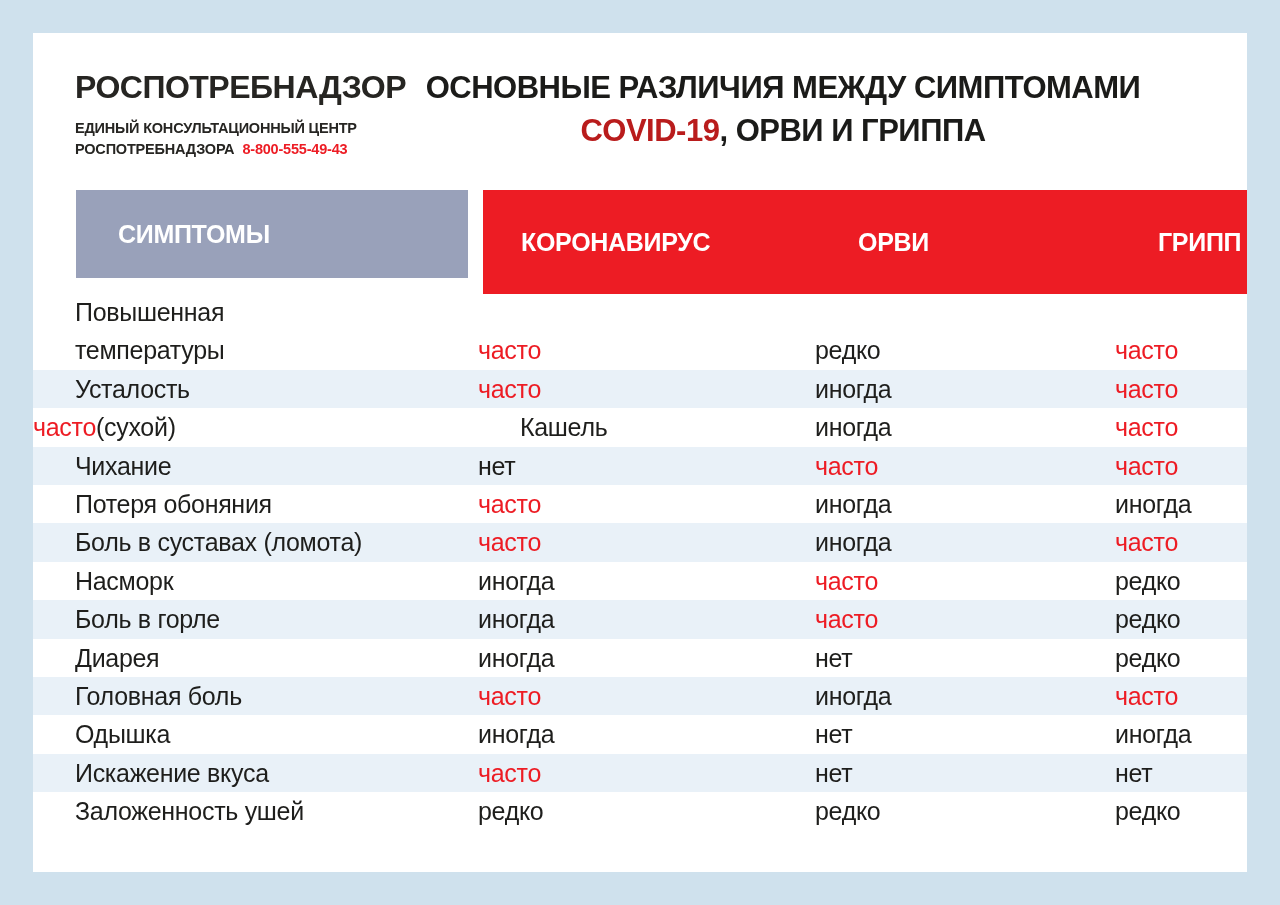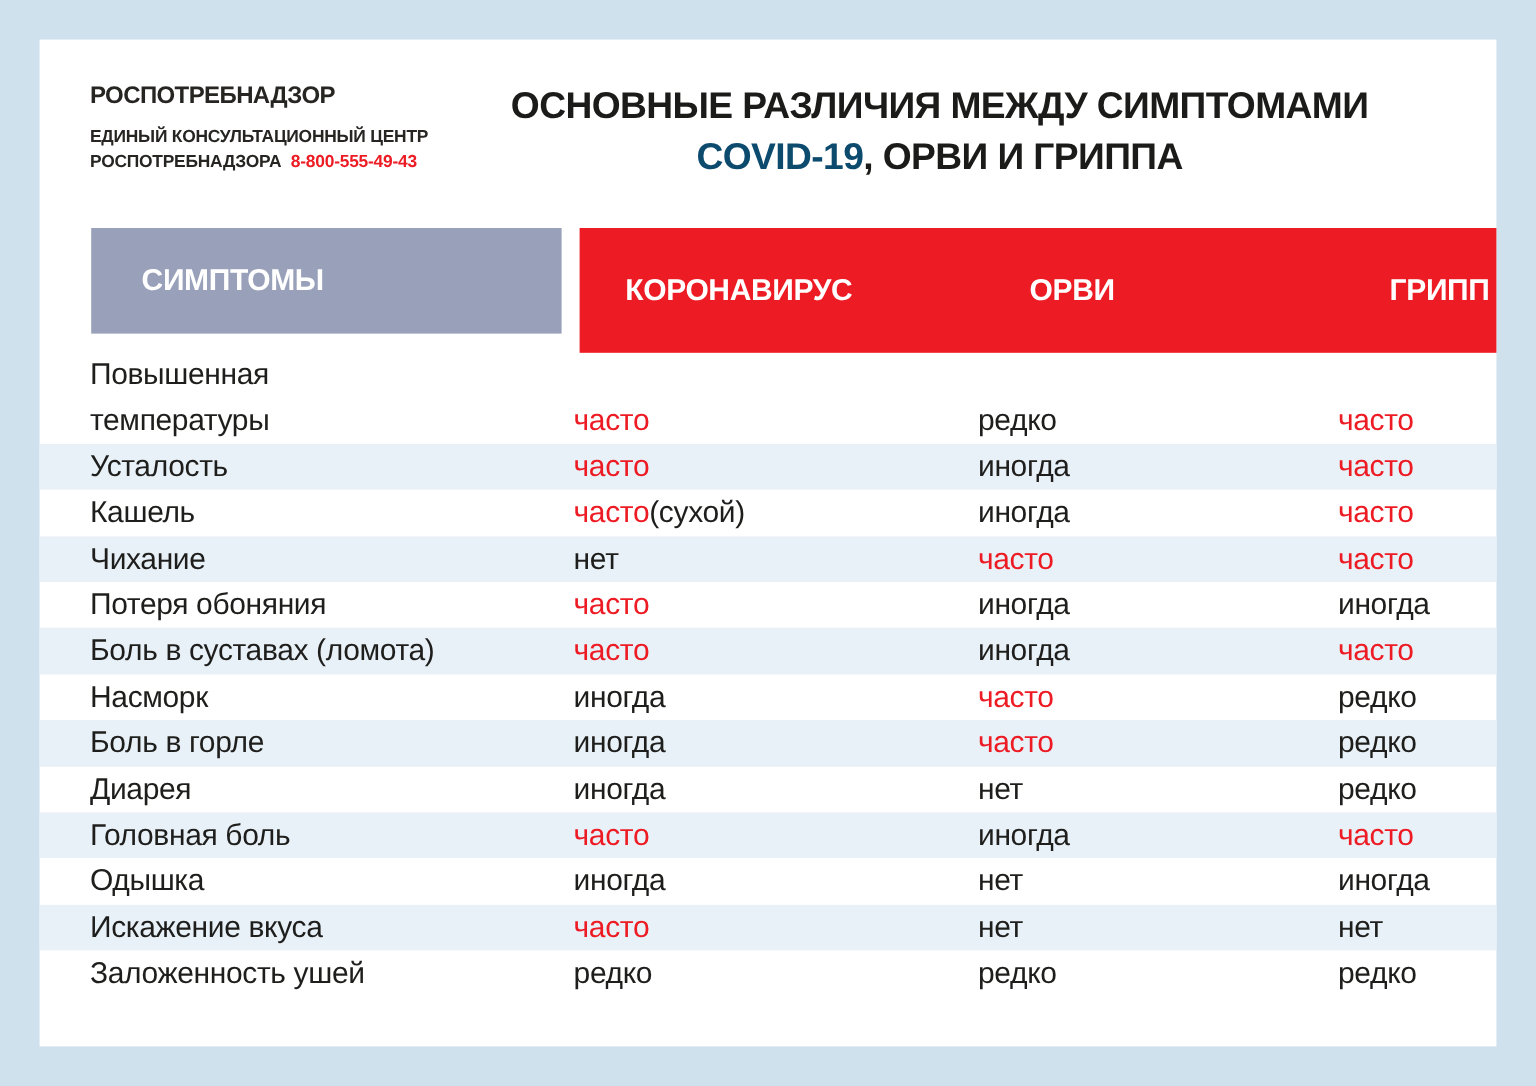--- a/index.html
+++ b/index.html
@@ -10,30 +10,30 @@
     color:#1e1e1c;
     -webkit-font-smoothing:antialiased;
   }
   .card {
     position:absolute; left:33px; top:33px;
     width:1214px; height:839px;
     background:#ffffff;
   }
   
   .logo { position:absolute; left:42px; top:36px; letter-spacing:-0.5px; }
-  .logo-name { font-size:20px; font-weight:700; color:#262522; margin-bottom:12px; }
+  .logo-name { font-size:32px; font-weight:700; color:#262522; margin-bottom:12px; }
   .logo-sub { font-size:14.5px; font-weight:700; color:#262522; line-height:21px; letter-spacing:-0.2px; }
   .logo-phone { color:#ed1c24; margin-left:8px; }
   
   .title {
     position:absolute; left:360px; top:33px; width:780px;
     text-align:center; font-size:31px; font-weight:800;
     line-height:43px; letter-spacing:-0.5px; color:#1b1b19;
   }
-  .title .red { color:#0c4a6e; }
+  .title .red { color:#b91c1c; }
   
   .thead {
     position:absolute; left:0; top:157px; width:1214px; height:88px;
     display:flex;
     padding-left:43px;
   }
   .th-sym {
     width:392px; height:88px; background:#99a1ba;
     display:flex; align-items:center; padding-left:42px;
   }
@@ -98,22 +98,22 @@
   </div>
 
   <div class="trow">
     <div class="cell sym">Усталость</div>
     <div class="cell"><span data-tone="red">часто</span><span class="suffix"></span></div>
     <div class="cell"><span data-tone="dark">иногда</span></div>
     <div class="cell"><span data-tone="red">часто</span></div>
   </div>
 
   <div class="trow">
+    <div class="cell"><span data-tone="red">часто</span><span class="suffix">(сухой)</span></div>
     <div class="cell sym">Кашель</div>
-    <div class="cell"><span data-tone="red">часто</span><span class="suffix">(сухой)</span></div>
     <div class="cell"><span data-tone="dark">иногда</span></div>
     <div class="cell"><span data-tone="red">часто</span></div>
   </div>
 
   <div class="trow">
     <div class="cell sym">Чихание</div>
     <div class="cell"><span data-tone="dark">нет</span><span class="suffix"></span></div>
     <div class="cell"><span data-tone="red">часто</span></div>
     <div class="cell"><span data-tone="red">часто</span></div>
   </div>

